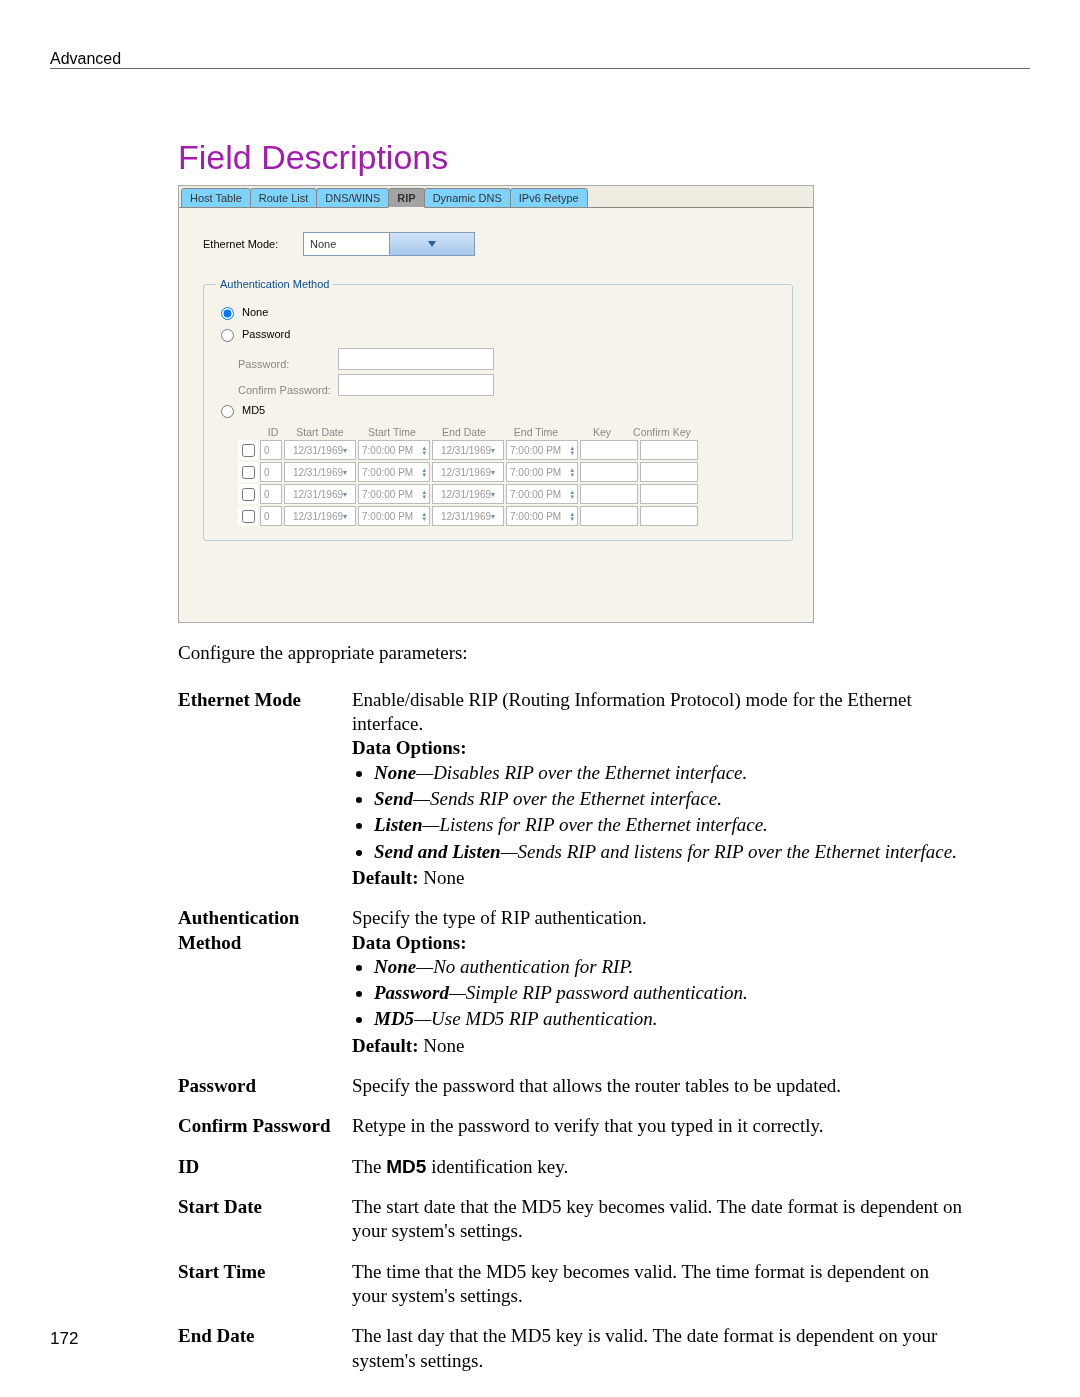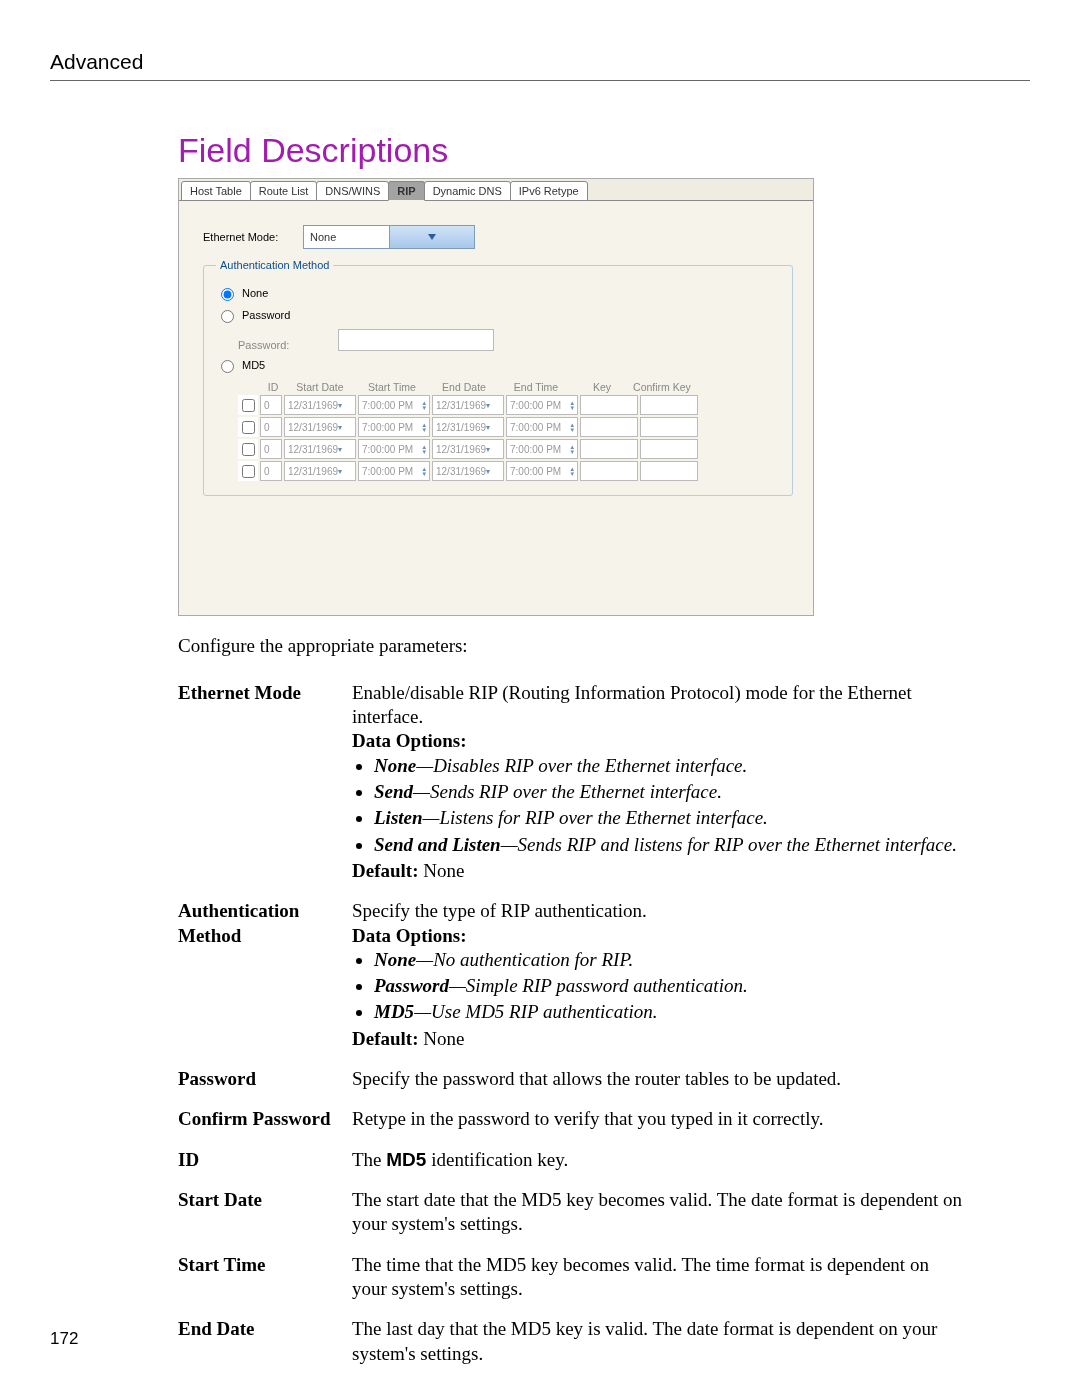--- a/index.html
+++ b/index.html
@@ -14,24 +14,24 @@
     box-sizing: border-box;
   }
   .page {
     padding: 50px 50px 0 50px;
     box-sizing: border-box;
     position: relative;
     height: 100%;
   }
   .header-top {
     font-family: Arial, Helvetica, sans-serif;
-    font-size: 21px;
+    font-size: 16px;
     border-bottom: 1px solid #666;
-    padding-bottom: 6px;
-    margin-bottom: 50px;
+    padding-bottom: 0;
+    margin-bottom: 69px;
   }
   .section-title {
     font-family: Arial, Helvetica, sans-serif;
     font-size: 34px;
     font-weight: normal;
     color: #a21caf;
     margin: 0 0 8px 128px;
   }
   
   .dialog {
@@ -43,21 +43,21 @@
     border: 1px solid #aaa;
   }
   .tabstrip {
     display: flex;
     background: #EFECE2;
     padding: 2px 2px 0 2px;
   }
   .tabstrip .tab {
     padding: 3px 8px;
     border: 1px solid #888;
-    background: #ffffff;
+    background: #7dd3fc;
     margin-right: -1px;
     border-top-left-radius: 3px;
     border-top-right-radius: 3px;
     color: #333;
     cursor: pointer;
   }
   .tabstrip .tab.active {
     background: #a3a3a3;
     border-bottom: 1px solid #F5F3EA;
     position: relative;
@@ -67,21 +67,21 @@
   .dialog-body {
     background: #F5F3EA;
     border-top: 1px solid #888;
     margin-top: -1px;
     padding: 24px 20px 20px 24px;
     min-height: 370px;
   }
   .row {
     display: flex;
     align-items: center;
-    margin-bottom: 10px;
+    margin-bottom: 22px;
   }
   .row .lbl {
     width: 100px;
   }
   .select {
     display: inline-flex;
     align-items: center;
     width: 170px;
     height: 22px;
     border: 1px solid #7F9DB9;
@@ -152,21 +152,21 @@
     display: flex;
     align-items: center;
     justify-content: center;
     font-size: 10px;
     color: #9a9a9a;
     box-sizing: border-box;
   }
   .cell.ck { width: 20px; border: none; }
   .cell.ck input { margin:0; }
   .cell.id { width: 22px; justify-content: flex-start; padding-left: 3px; }
-  .cell.sd, .cell.ed { width: 72px; justify-content: flex-start; padding: 0 3px; }
+  .cell.sd, .cell.ed { width: 72px; justify-content: center; padding: 0 3px; }
   .cell.st, .cell.et { width: 72px; justify-content: space-between; padding: 0 3px; }
   .cell.key, .cell.cfk { width: 58px; }
   .tinyarrow {
     font-size: 8px; color: #6b8fb3;
   }
   .spinner {
     display: flex; flex-direction: column; line-height: 5px; font-size: 7px; color: #6b8fb3;
   }
   
   .narrative {
@@ -250,20 +250,24 @@
 
         <div class="radio-row">
           <input type="radio" style="">
           <label>Password</label>
         </div>
         <div class="pw-block">
           <div class="pw-row">
             <span class="pwlbl">Password:</span>
             <input type="text" disabled="" style="">
           </div>
+          <div class="pw-row">
+            <span class="pwlbl">Confirm Password:</span>
+            <input type="text" disabled="" style="">
+          </div>
         </div>
 
         <div class="radio-row">
           <input type="radio" style="">
           <label>MD5</label>
         </div>
 
         <div class="md5-headers">
           <span class="hc ck"></span>
           <span class="hc id">ID</span>

